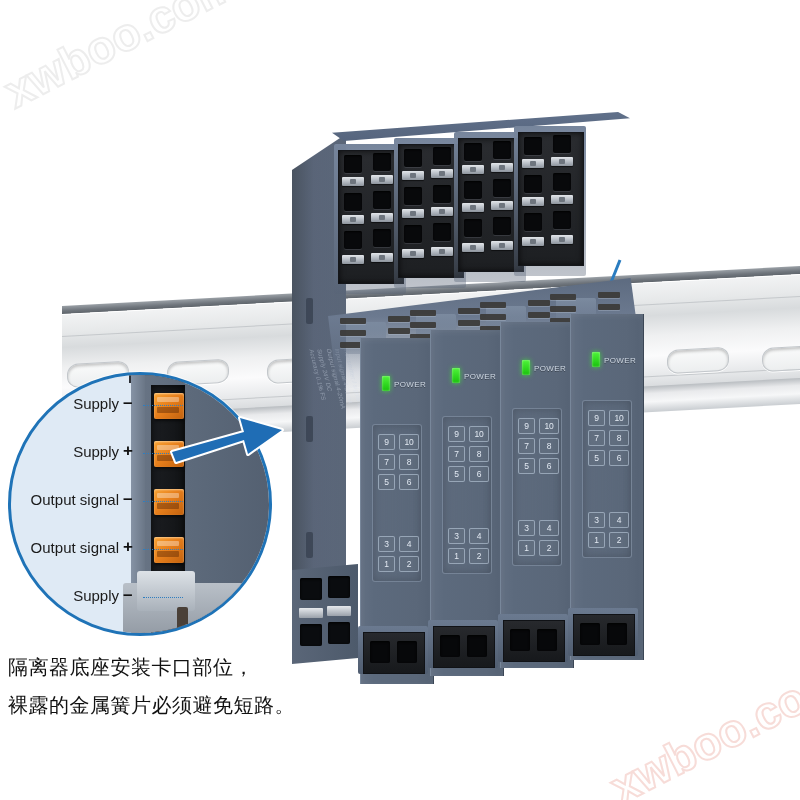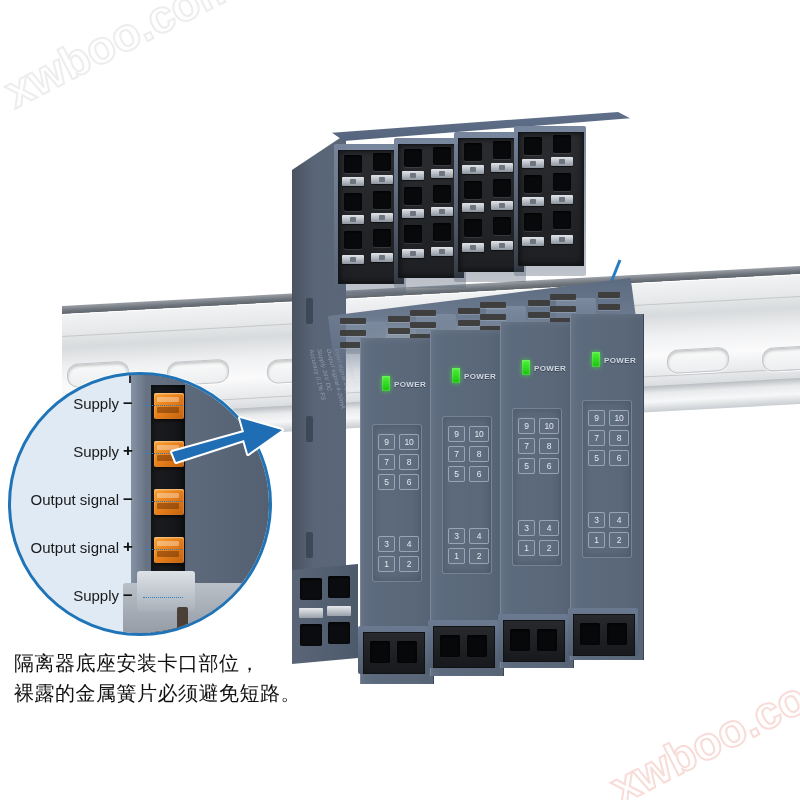--- a/index.html
+++ b/index.html
@@ -137,21 +137,21 @@
     border-left:1px solid rgba(150,165,185,.55);
     border-right:1px solid rgba(30,38,50,.55);
     box-shadow:inset 0 2px 6px rgba(255,255,255,.07);
   }
   .led{
     position:absolute;width:8px;height:15px;border-radius:1px;
     background:linear-gradient(to bottom,#4ff43a,#18c10c);
     box-shadow:0 0 5px rgba(60,240,50,.75),inset 0 0 2px rgba(255,255,255,.6);
   }
   .led-label{
-    position:absolute;font-size:8px;font-weight:bold;letter-spacing:.4px;
+    position:absolute;font-size:8px;font-weight:normal;letter-spacing:.4px;
     color:#cfd8e3;text-shadow:0 1px 0 rgba(0,0,0,.35);
   }
   .termplate{
     position:absolute;width:48px;height:156px;border-radius:3px;
     background:linear-gradient(to right,#5d6a7c,#56637500);
     border:1px solid rgba(155,170,190,.40);
     box-shadow:inset 0 0 8px rgba(0,0,0,.18);
   }
   .numrow{position:absolute;display:flex;gap:4px;}
   .num{
@@ -256,22 +256,22 @@
 
   
   .arrow-wrap{position:absolute;left:170px;top:396px;width:130px;height:74px;}
 
   
   .din-label{
     position:absolute;left:594px;top:232px;font-size:22px;color:#111;
     letter-spacing:.3px;white-space:nowrap;
   }
   .caption{
-    position:absolute;left:14px;top:648px;font-size:20px;color:#111;
-    line-height:30px;letter-spacing:.5px;white-space:pre-line;
+    position:absolute;left:8px;top:648px;font-size:20px;color:#111;
+    line-height:38px;letter-spacing:.5px;white-space:pre-line;
   }
 </style>
 </head>
 <body>
 
 <div id="stage">
 
   <div class="wm wm-tl">xwboo.com</div>
   <div class="wm wm-br">xwboo.com</div>
 

